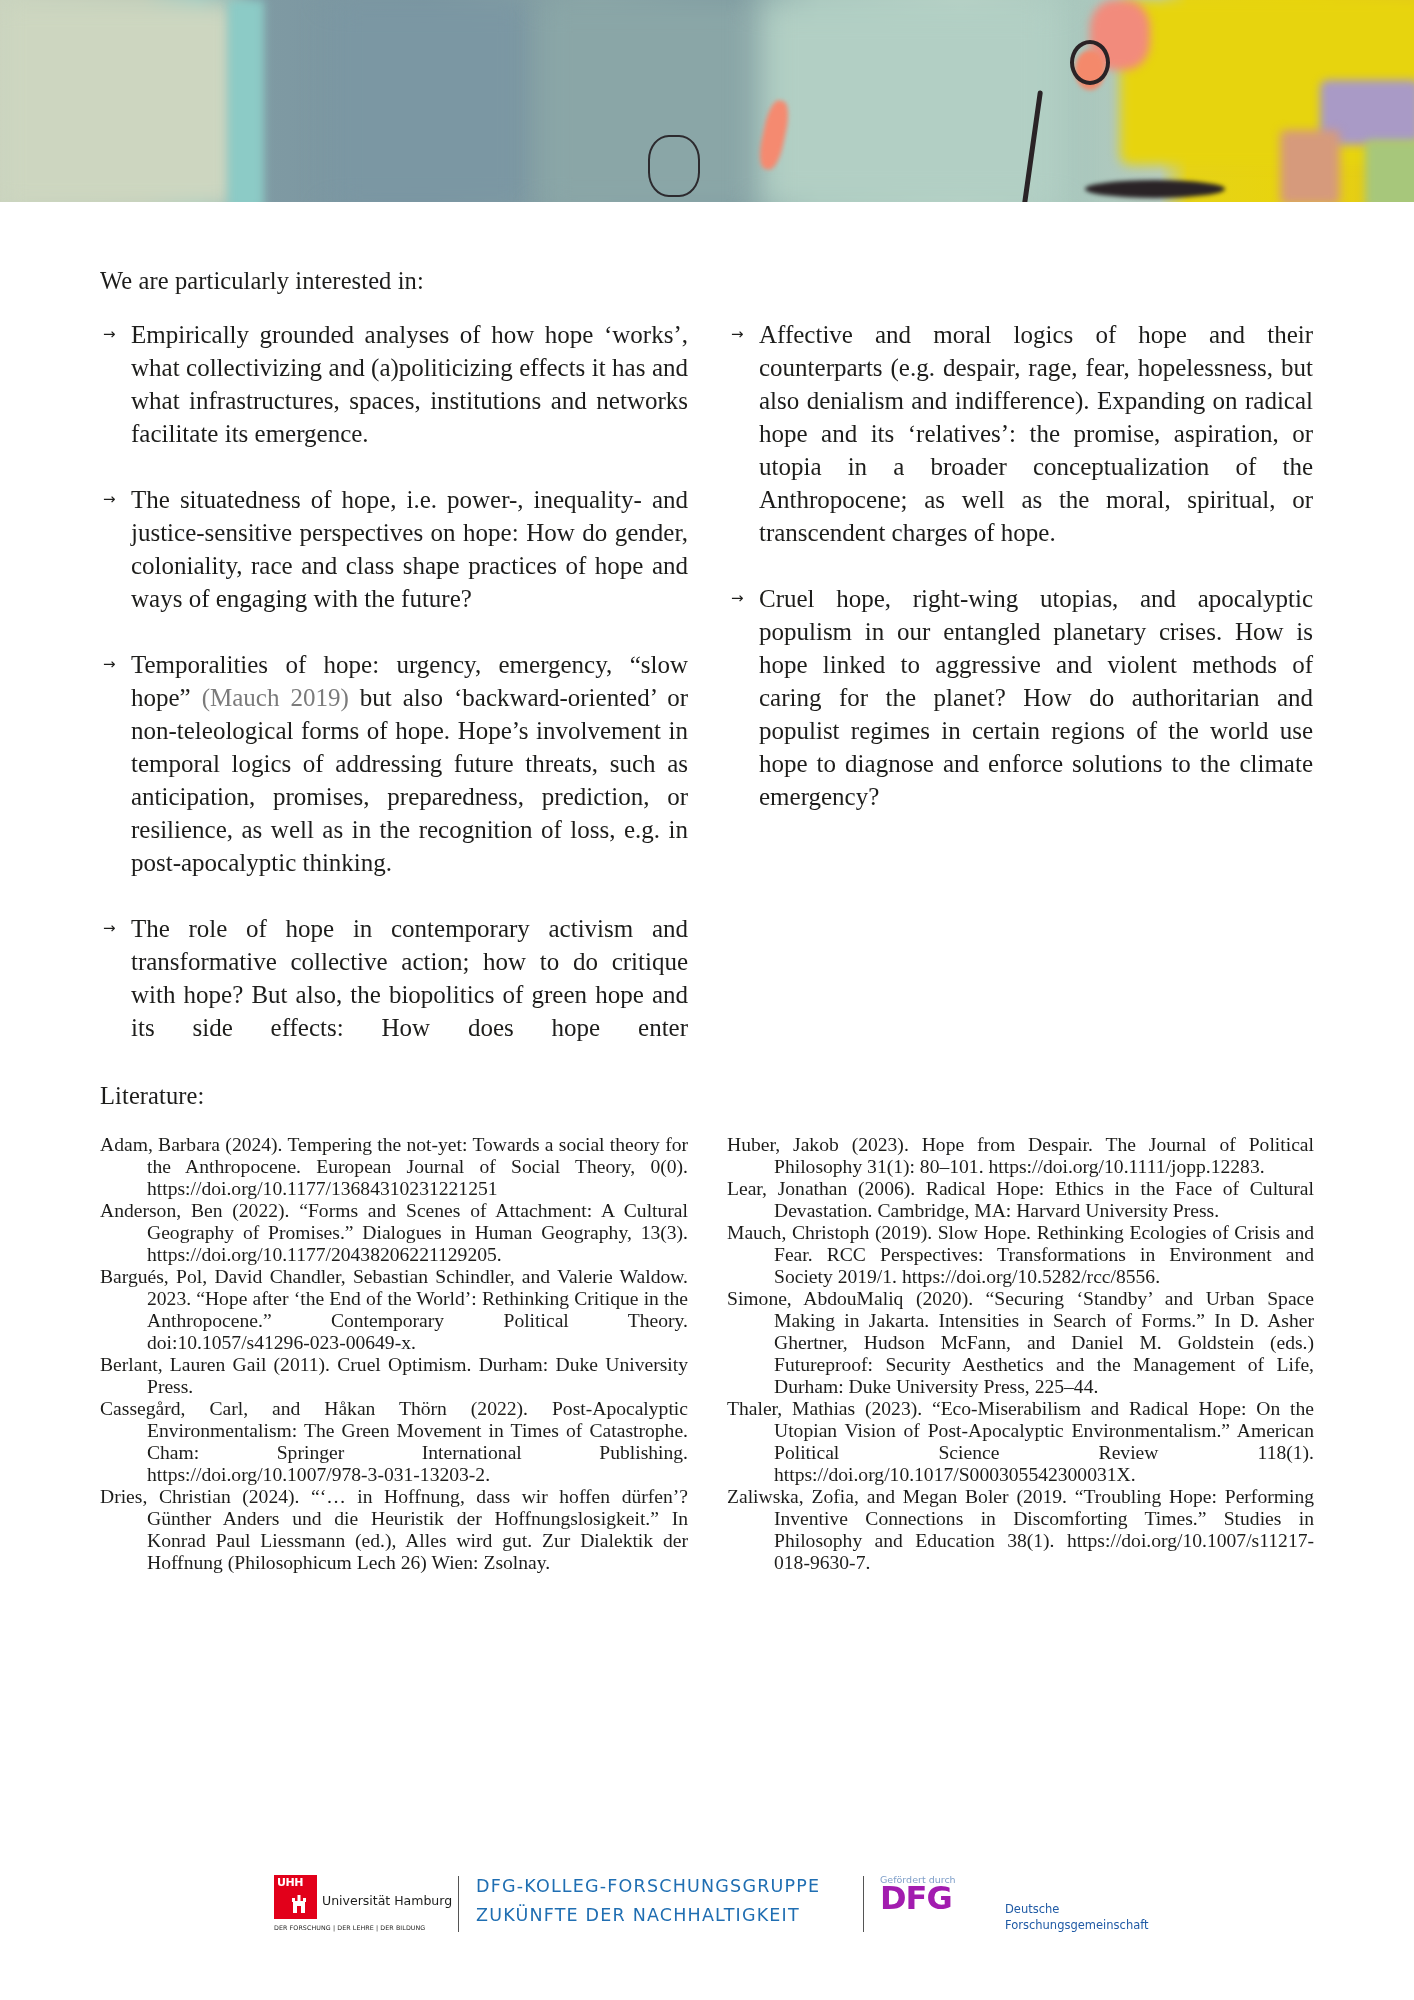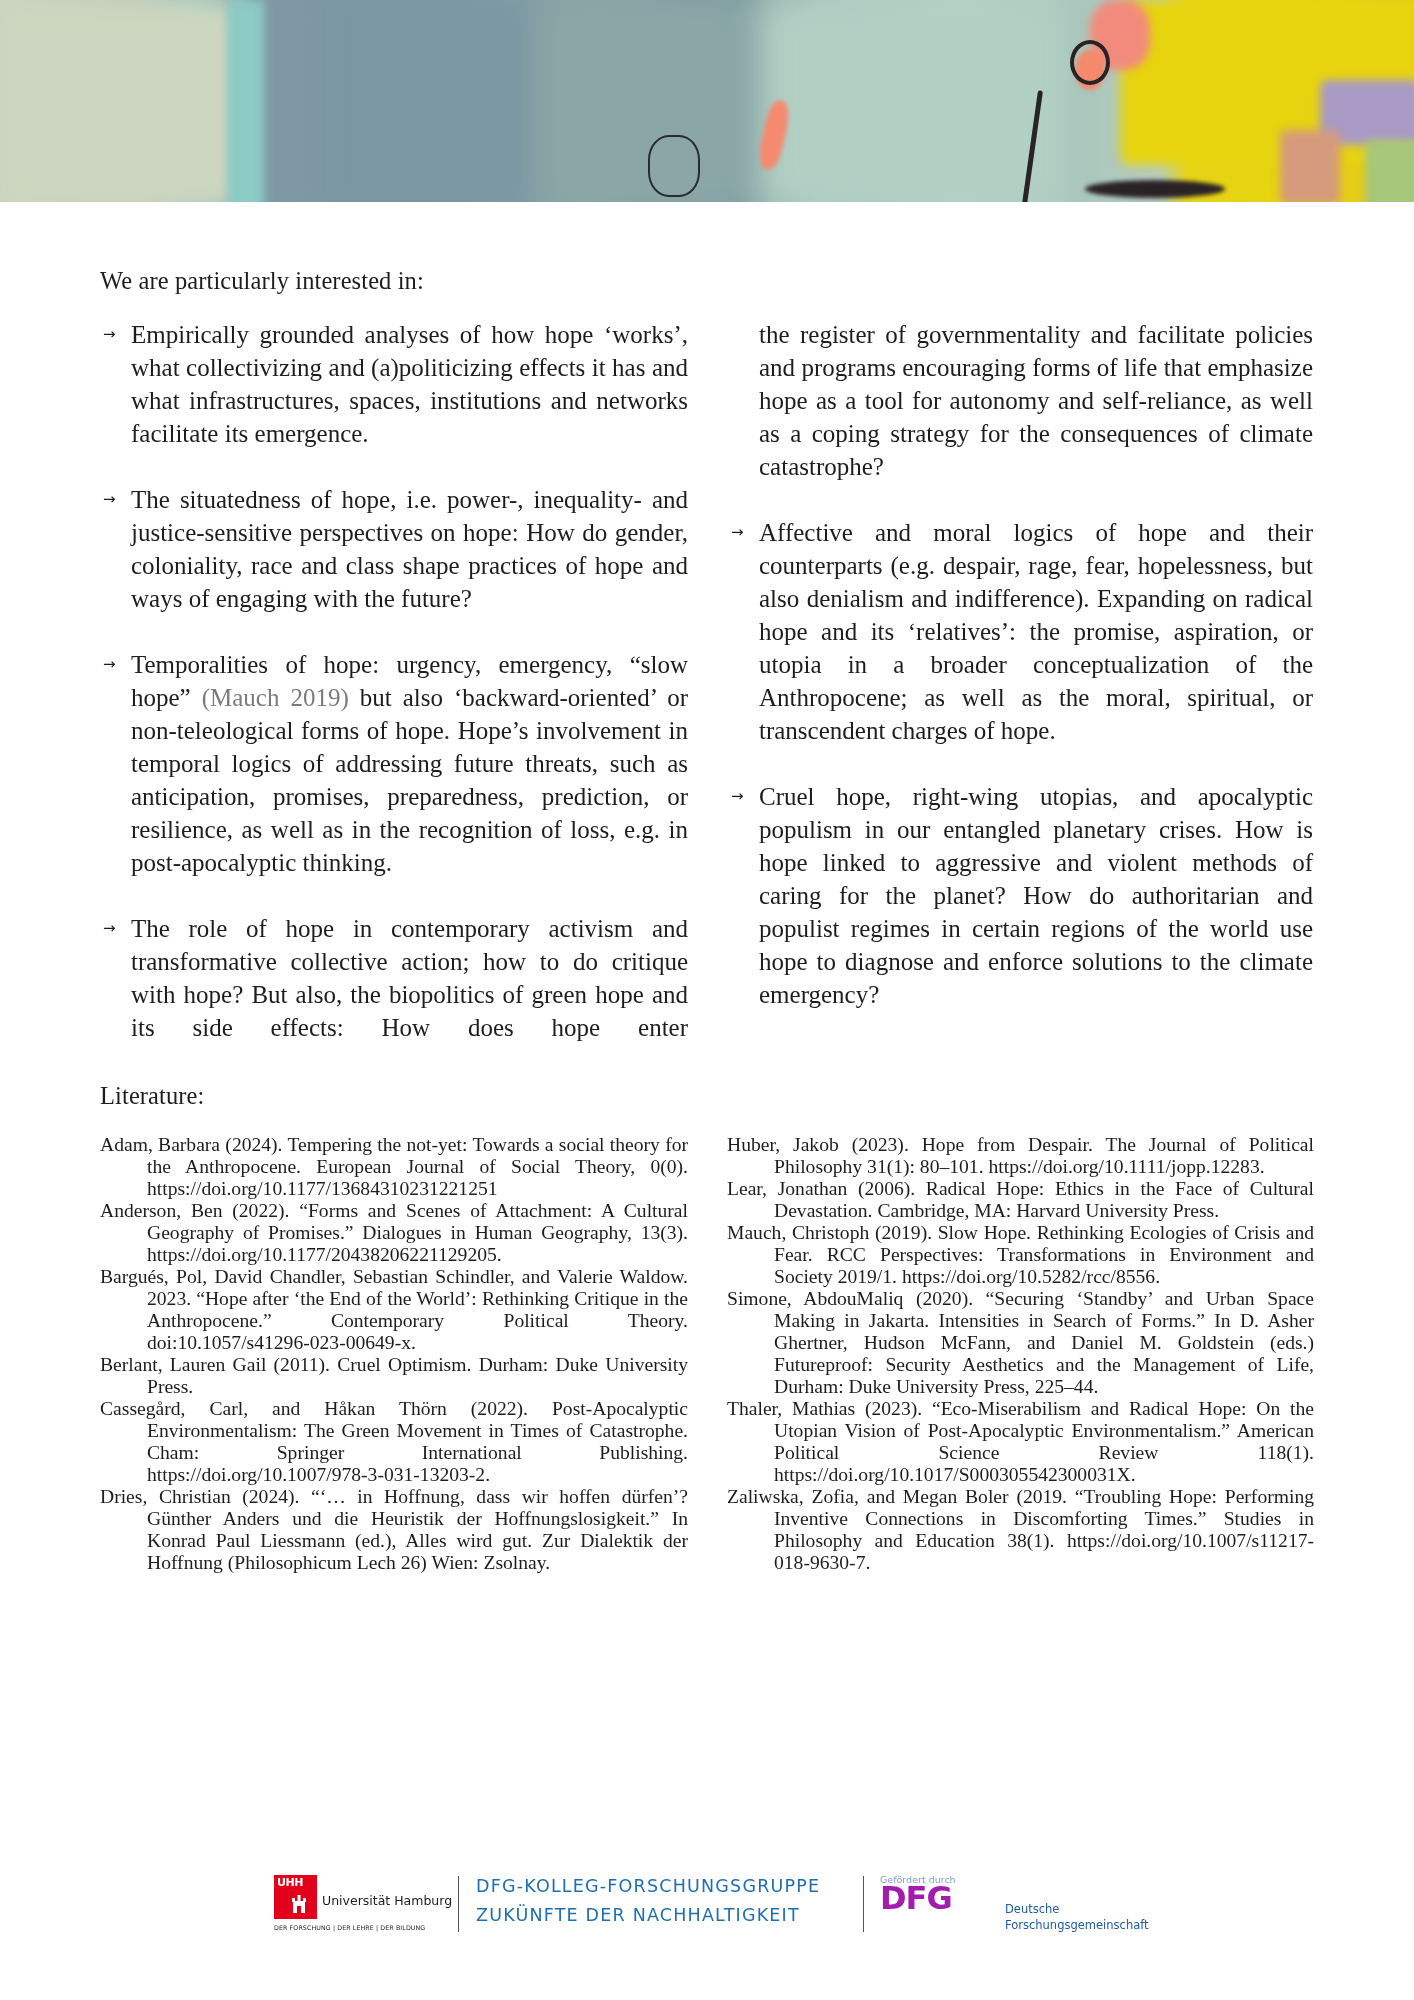--- a/index.html
+++ b/index.html
@@ -73,21 +73,20 @@
     <span class="arrow">→</span>
     <span>Temporalities of hope: urgency, emergency, “slow hope” </span><span class="cite">(Mauch 2019)</span><span> but also ‘backward-oriented’ or non-teleological forms of hope. Hope’s involvement in temporal logics of addressing future threats, such as anticipation, promises, preparedness, prediction, or resilience, as well as in the recognition of loss, e.g. in post-apocalyptic thinking.</span>
   </div>
   <div class="bullet" style="text-align-last: justify;">
     <span class="arrow">→</span>
     <span>The role of hope in contemporary activism and transformative collective action; how to do critique with hope? But also, the biopolitics of green hope and its side effects: How does hope enter</span>
   </div>
 </div>
 
 <div class="col" style="left:729px;top:318px;width:584px;">
-  <div class="cont">the register of governmentality and facilitate policies and programs encouraging forms of life that emphasize hope as a tool for autonomy and self-reliance, as well as a coping strategy for the consequences of climate catastrophe?</div>
   <div class="bullet">
     <span class="arrow">→</span>
     <span>Affective and moral logics of hope and their counterparts (e.g. despair, rage, fear, hopelessness, but also denialism and indifference). Expanding on radical hope and its ‘relatives’: the promise, aspiration, or utopia in a broader conceptualization of the Anthropocene; as well as the moral, spiritual, or transcendent charges of hope.</span>
   </div>
   <div class="bullet">
     <span class="arrow">→</span>
     <span>Cruel hope, right-wing utopias, and apocalyptic populism in our entangled planetary crises. How is hope linked to aggressive and violent methods of caring for the planet? How do authoritarian and populist regimes in certain regions of the world use hope to diagnose and enforce solutions to the climate emergency?</span>
   </div>
 </div>
 

